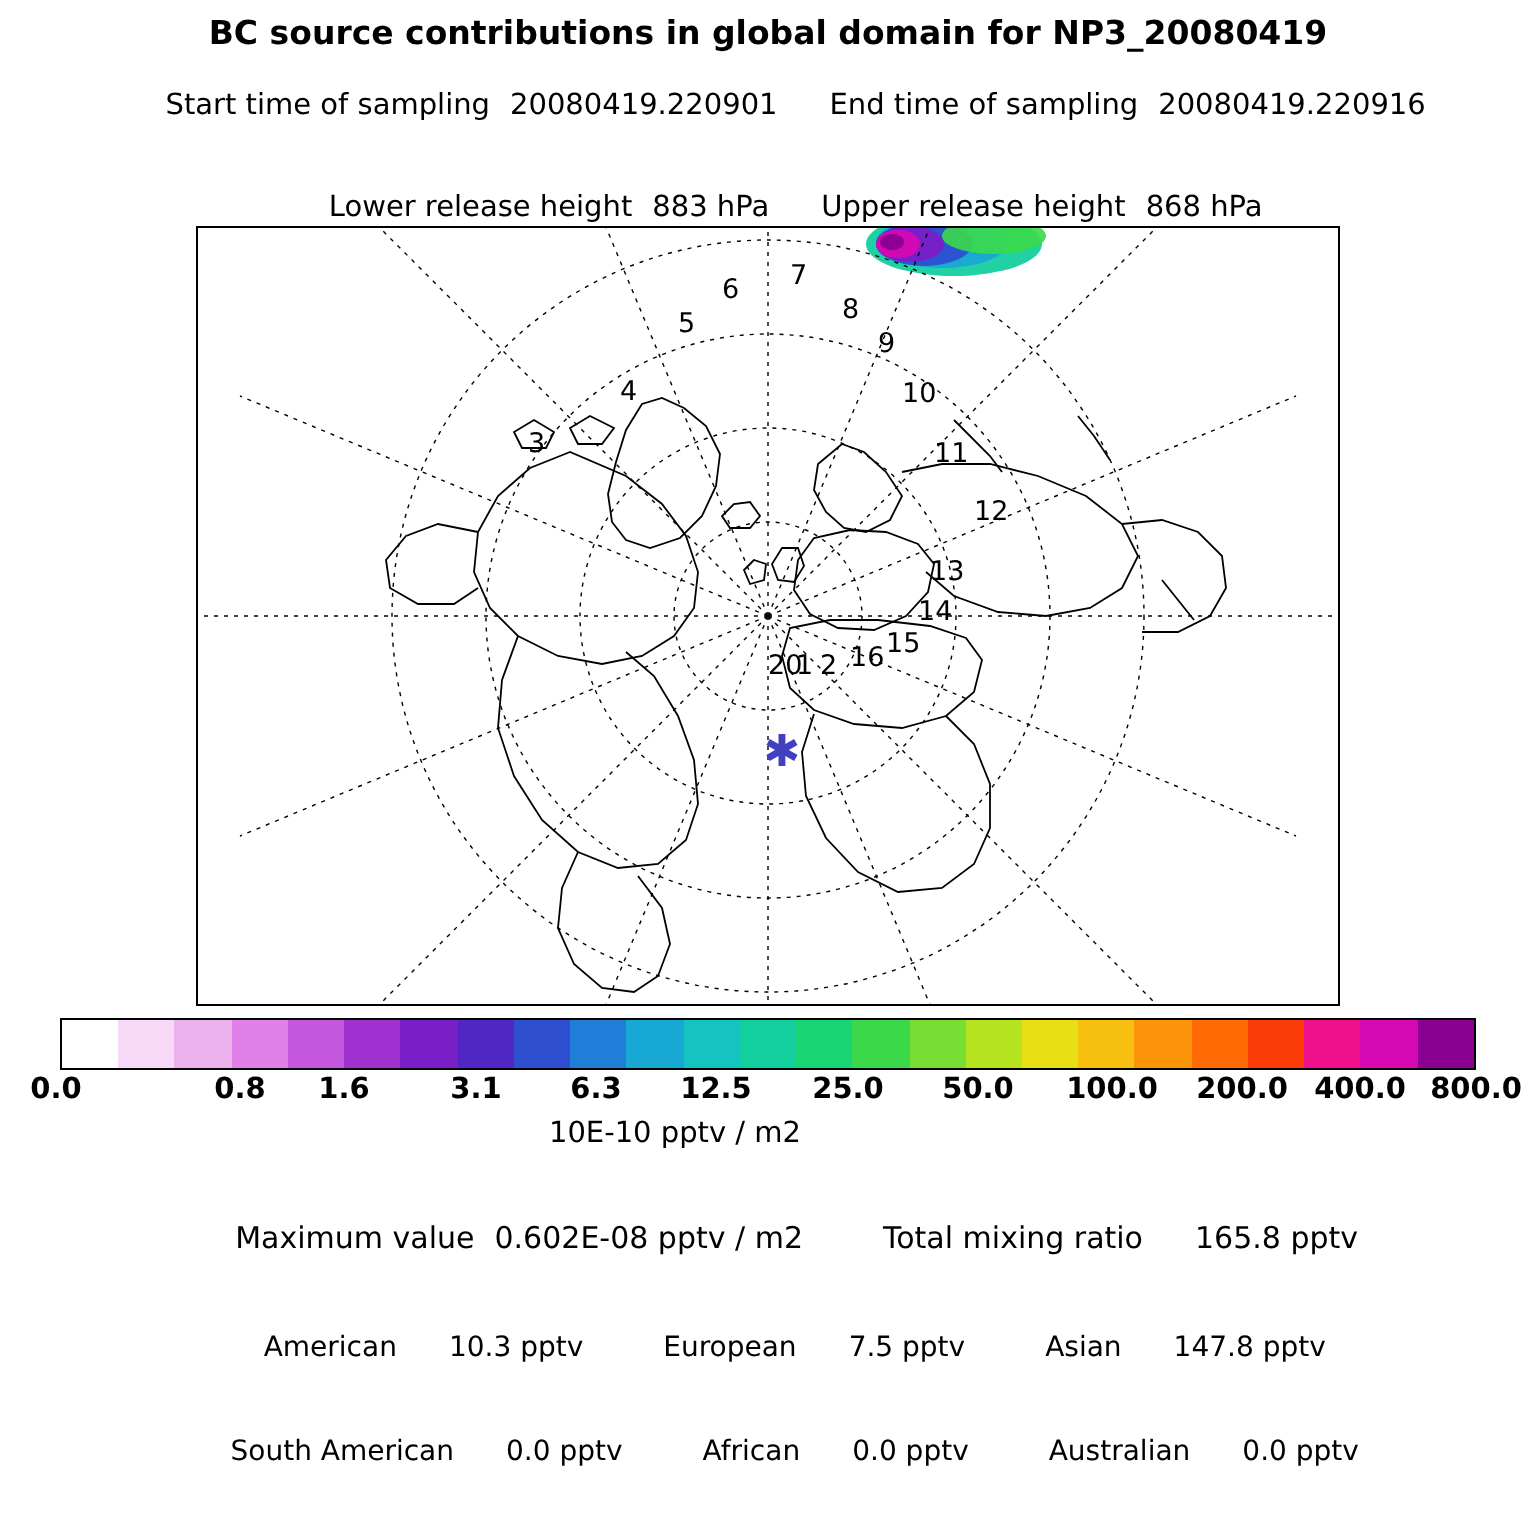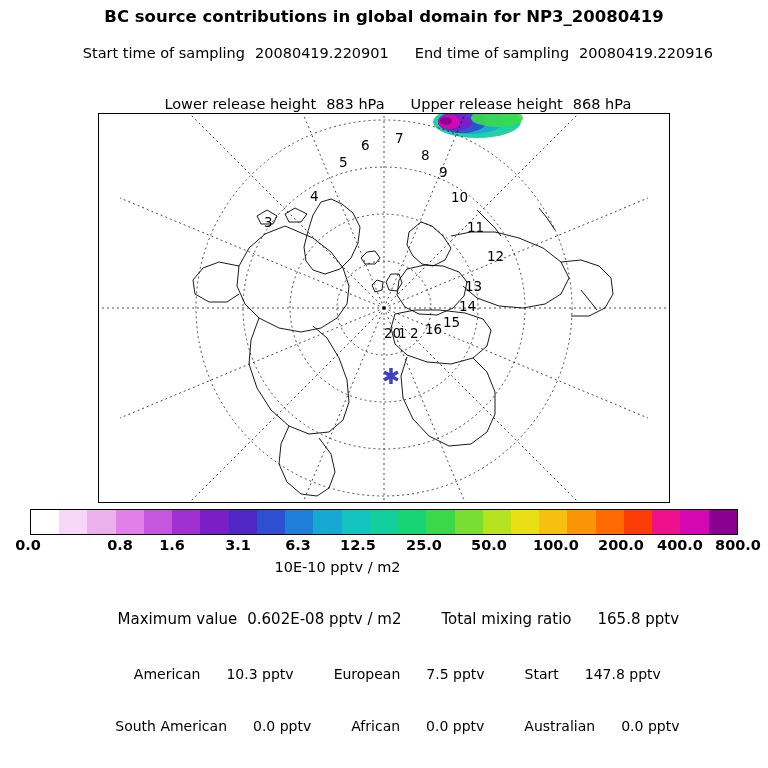--- a/index.html
+++ b/index.html
@@ -302,20 +302,20 @@
       <span style="left: 680px;">400.0</span>
       <span style="left: 738px;">800.0</span>
     </div>
   <div class="cbar-unit">10E-10 pptv / m2</div>
 
   <div class="footer">
     <div class="line1">
       <span>Maximum value</span><span class="sp-s"></span><span>0.602E-08 pptv / m2</span><span class="sp-l"></span><span>Total mixing ratio</span><span class="sp-m"></span><span>165.8 pptv</span>
     </div>
     <div class="line2">
-      <span>American</span><span class="sp-m"></span><span>10.3 pptv</span><span class="sp-l"></span><span>European</span><span class="sp-m"></span><span>7.5 pptv</span><span class="sp-l"></span><span>Start</span><span class="sp-m"></span><span>147.8 pptv</span>
+      <span>American</span><span class="sp-m"></span><span>10.3 pptv</span><span class="sp-l"></span><span>European</span><span class="sp-m"></span><span>7.5 pptv</span><span class="sp-l"></span><span>Asian</span><span class="sp-m"></span><span>147.8 pptv</span>
     </div>
     <div class="line3">
       <span>South American</span><span class="sp-m"></span><span>0.0 pptv</span><span class="sp-l"></span><span>African</span><span class="sp-m"></span><span>0.0 pptv</span><span class="sp-l"></span><span>Australian</span><span class="sp-m"></span><span>0.0 pptv</span>
     </div>
   </div>
 
 </div>
 
 </body></html>

